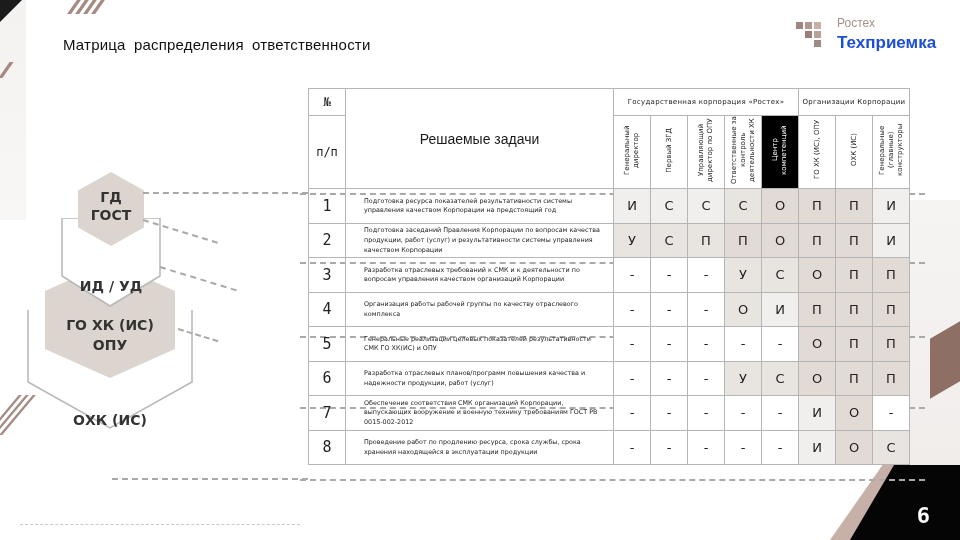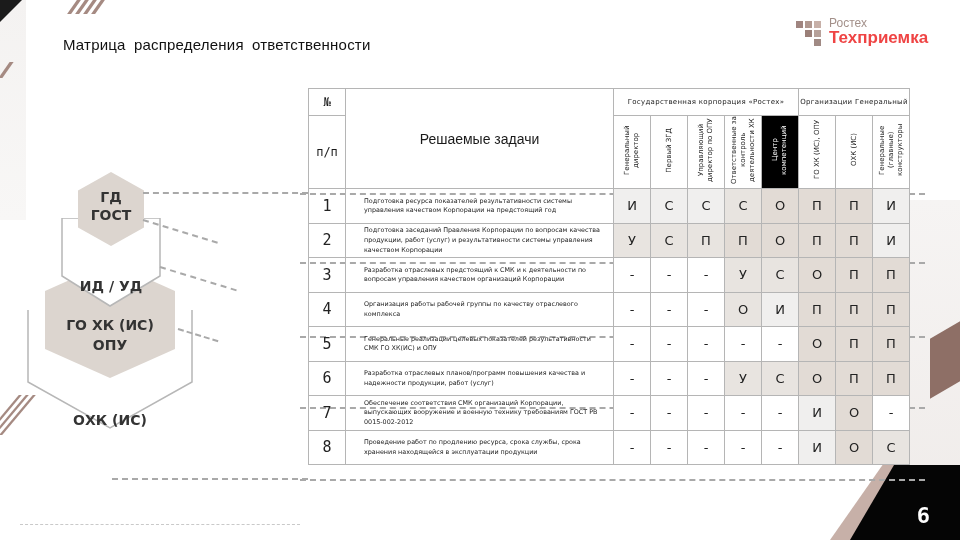--- a/index.html
+++ b/index.html
@@ -23,26 +23,26 @@
     .corner-tan { position: absolute; right: 60px; bottom: 0; width: 70px; height: 80px;
       background: #c7b0a8; clip-path: polygon(80% 0, 100% 0, 30% 100%, 0 100%); }
 
     .page-number { position: absolute; right: 30px; bottom: 12px; color: #ffffff;
       font-family: "DejaVu Sans Mono", monospace; font-size: 22px; font-weight: bold; }
 
     
     .page-title { position: absolute; left: 63px; top: 36px; font-size: 15px; color: #111;
       font-family: "Liberation Sans", sans-serif; letter-spacing: 0.2px; word-spacing: 4px; }
 
-    .logo { position: absolute; left: 796px; top: 17px; display: flex; align-items: flex-end; gap: 8px; }
+    .logo { position: absolute; left: 796px; top: 17px; display: flex; align-items: center; gap: 16px; }
     .logo-mark { display: grid; grid-template-columns: repeat(3, 7px); grid-template-rows: repeat(3, 7px); gap: 2px; }
     .logo-mark i { display: block; width: 7px; height: 7px; }
     .logo-text { display: flex; flex-direction: column; line-height: 1; }
     .logo-sub { font-size: 12px; color: #a3908a; font-family: "Liberation Sans", sans-serif; }
-    .logo-main { font-size: 17px; color: #ef4444; font-weight: bold; font-family: "Liberation Sans", sans-serif; margin-top: 0; }
+    .logo-main { font-size: 17px; color: #1d4ed8; font-weight: bold; font-family: "Liberation Sans", sans-serif; margin-top: 5px; }
 
     
     .hex { position: absolute; display: flex; align-items: center; justify-content: center;
       text-align: left; font-family: "DejaVu Sans", sans-serif; font-weight: bold; color: #333; }
     .hex-fill { background: #dcd5cf;
       clip-path: polygon(50% 0, 100% 25%, 100% 75%, 50% 100%, 0 75%, 0 25%); }
 
     .dash-line { position: absolute; height: 0; border-top: 2px dashed #a9a9a9; transform-origin: left center; }
 
     
@@ -155,21 +155,21 @@
 <div class="table-dashes" style="top:336px;"></div>
 <div class="table-dashes" style="top:407px;"></div>
 <div class="table-dashes" style="top:479px;"></div>
 
 <table class="matrix">
   <thead>
     <tr>
       <th class="hdr-num" style="height:27px;">№</th>
       <th class="hdr-task" rowspan="2">Решаемые задачи</th>
       <th class="hdr-group" colspan="5">Государственная корпорация «Ростех»</th>
-      <th class="hdr-group" colspan="3">Организации Генеральный</th>
+      <th class="hdr-group" colspan="3">Организации Корпорации</th>
     </tr>
     <tr>
       <th class="hdr-num" style="height:70px;">п/п</th>
       <th class="hdr-col"><span class="vt">Генеральный директор</span></th>
       <th class="hdr-col"><span class="vt">Первый ЗГД</span></th>
       <th class="hdr-col"><span class="vt">Управляющий директор по ОПУ</span></th>
       <th class="hdr-col"><span class="vt">Ответственные за контроль деятельности ХК</span></th>
       <th class="hdr-col dark"><span class="vt">Центр компетенций</span></th>
       <th class="hdr-col"><span class="vt">ГО ХК (ИС), ОПУ</span></th>
       <th class="hdr-col"><span class="vt">ОХК (ИС)</span></th>
@@ -201,21 +201,21 @@
         <td class="cell bg-g">П</td>
         <td class="cell bg-t">П</td>
         <td class="cell bg-t">О</td>
         <td class="cell bg-t">П</td>
         <td class="cell bg-t">П</td>
         <td class="cell bg-l">И</td>
       </tr>
       <tr class="row">
         <td class="num">3</td>
         <td class="task">
-          <div>Разработка отраслевых предстоящий к СМК и к деятельности по вопросам управления качеством организаций Корпорации</div>
+          <div>Разработка отраслевых требований к СМК и к деятельности по вопросам управления качеством организаций Корпорации</div>
         </td>
         <td class="cell bg-w">-</td>
         <td class="cell bg-w">-</td>
         <td class="cell bg-w">-</td>
         <td class="cell bg-g">У</td>
         <td class="cell bg-g">С</td>
         <td class="cell bg-t">О</td>
         <td class="cell bg-t">П</td>
         <td class="cell bg-t">П</td>
       </tr>

